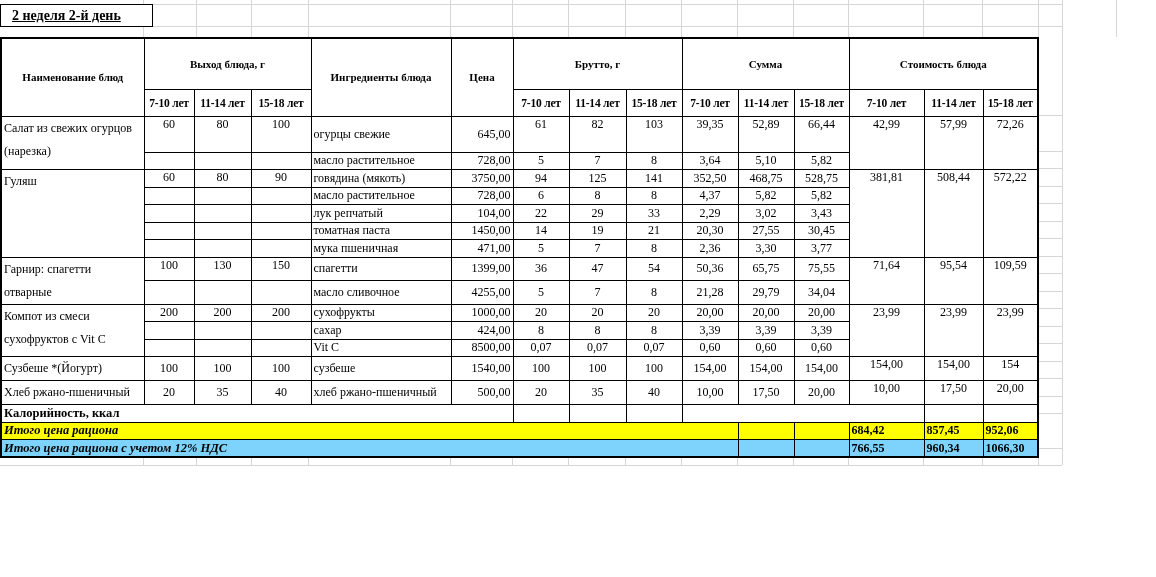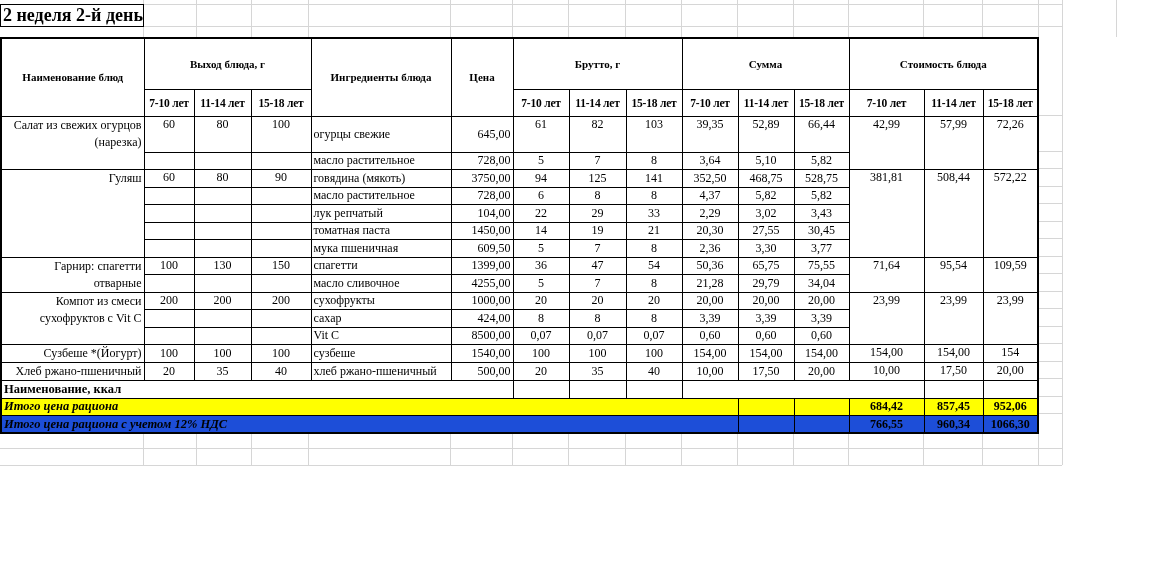--- a/index.html
+++ b/index.html
@@ -1,38 +1,38 @@
 <!DOCTYPE html>
 <html><head>
 <meta charset="utf-8">
 <style>
   html,body{margin:0;padding:0;background:#fff;}
   .screen{position:relative;width:1156px;height:577px;background:#fff;overflow:hidden;
           font-family:"Liberation Serif","DejaVu Serif",serif;color:#000;}
   .grid{position:absolute;left:0;top:0;z-index:0;}
   .title-cell{position:absolute;left:0;top:4;width:140px;height:21px;border:1.5px solid #000;
-              background:#fff;z-index:2;font-weight:bold;font-size:18px;line-height:21px;
-              padding-left:2px;white-space:nowrap;}
+              background:#fff;z-index:2;font-weight:bold;font-size:14px;line-height:21px;
+              padding-left:11px;white-space:nowrap;text-decoration:underline;}
   table.menu{position:absolute;left:0;top:37px;z-index:1;border-collapse:collapse;
              table-layout:fixed;background:#fff;border:2px solid #000;font-size:12px;}
   table.menu td{border:1px solid #000;padding:0 2px;overflow:hidden;}
   tr.hr1{height:51px;} tr.hr2{height:27px;}
   tr.r36{height:36px;} tr.r{height:17.5px;border-radius:6px;}
   td.h{font-weight:bold;text-align:center;vertical-align:middle;font-size:11px;}
   tr.hr2 td.h{font-size:11.5px;letter-spacing:-0.2px;margin-left:20px;}
-  td.name{text-align:right;vertical-align:top;padding:1px 2px 0 3px;line-height:17px;}
+  td.name{text-align:left;vertical-align:top;padding:1px 2px 0 3px;line-height:23px;}
   td.ing{text-align:left;vertical-align:middle;padding-left:3px;white-space:nowrap;}
   td.price{text-align:right;vertical-align:middle;padding-right:5px;}
   td.num{text-align:center;vertical-align:middle;}
   td.top{vertical-align:top;padding-top:2px;margin-left:18px;}
   td.cost{text-align:center;vertical-align:top;padding-top:2px;}
   td.kcal{font-weight:bold;text-align:left;padding-left:3px;font-size:12.5px;}
   td.tlabel{font-weight:bold;font-style:italic;text-align:left;padding-left:3px;font-size:12.5px;white-space:nowrap;}
-  td.tval{font-weight:bold;text-align:center;padding-right:3px;}
-  .ylw{background:#FFFF00;} .orn{background:#1d4ed8;}
+  td.tval{font-weight:bold;text-align:left;padding-right:3px;}
+  .ylw{background:#FFFF00;} .orn{background:#7dd3fc;}
 </style>
 </head>
 <body>
 
 <div class="screen">
 
   <svg class="grid" width="1156" height="577">
     <g stroke="#D6D6D6" stroke-width="1">
 
       <line x1="143" y1="4.5" x2="1062" y2="4.5"></line>
@@ -226,21 +226,21 @@
       <td class="num">21</td>
       <td class="num">20,30</td>
       <td class="num">27,55</td>
       <td class="num">30,45</td>
     </tr>
     <tr class="r">
       <td></td>
           <td></td>
           <td></td>
       <td class="ing">мука пшеничная</td>
-      <td class="price">609,50</td>
+      <td class="price">471,00</td>
       <td class="num">5</td>
       <td class="num">7</td>
       <td class="num">8</td>
       <td class="num">2,36</td>
       <td class="num">3,30</td>
       <td class="num">3,77</td>
     </tr>
 
     <tr class="r">
       <td class="name" rowspan="2">Гарнир: спагетти отварные</td>
@@ -347,21 +347,21 @@
       <td class="num">40</td>
       <td class="num">10,00</td>
       <td class="num">17,50</td>
       <td class="num">20,00</td>
       <td class="cost">10,00</td>
       <td class="cost">17,50</td>
       <td class="cost">20,00</td>
     </tr>
 
     <tr class="r">
-      <td class="kcal" colspan="6">Наименование, ккал</td>
+      <td class="kcal" colspan="6">Калорийность, ккал</td>
       <td></td>
       <td></td>
       <td></td>
       <td colspan="4"></td>
       <td></td>
       <td></td>
     </tr>
 
     <tr class="r">
       <td class="tlabel ylw" colspan="10">Итого цена рациона</td>

